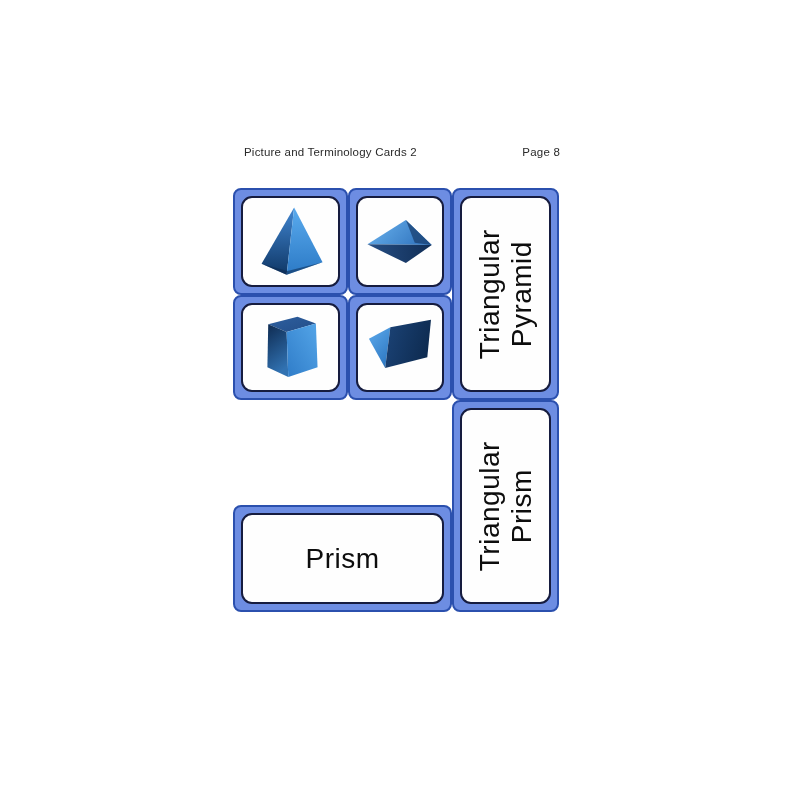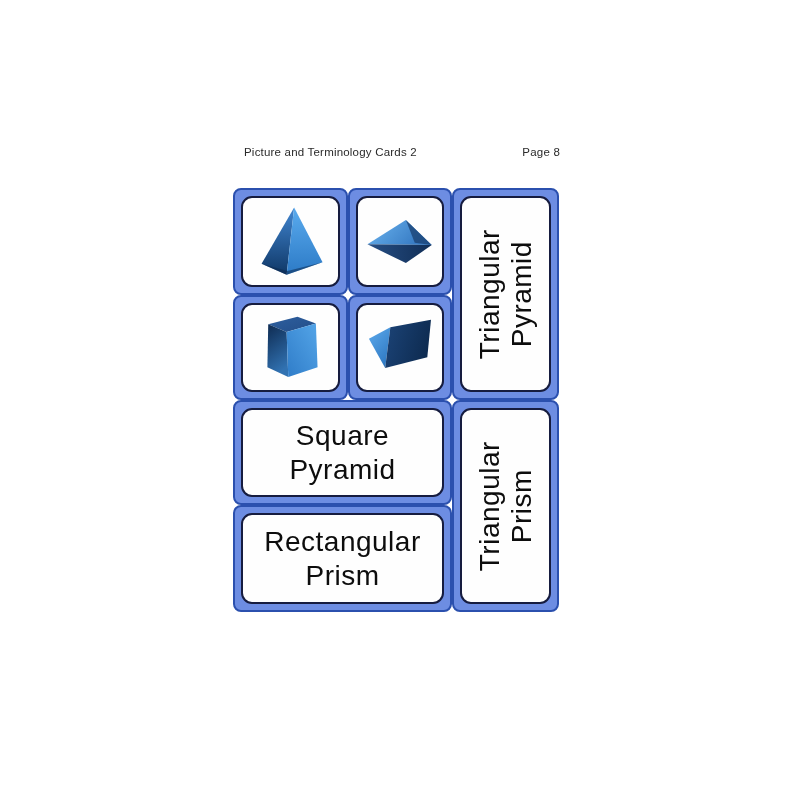--- a/index.html
+++ b/index.html
@@ -167,33 +167,24 @@
       <div class="inner">
         <div class="vwrap">
           <div class="vtext">
             <span>Triangular</span>
             <span>Pyramid</span>
           </div>
         </div>
       </div>
     </div>
 
-    <div class="card pos-r3">
+
+    <div class="card pos-r4">
       <div class="inner">
         <div class="label-text">
-          <span>Square</span>
-          <span>Pyramid</span>
-        </div>
-      </div>
-    </div>
-
-    <div class="card pos-r4">
-      <div class="inner">
-        <div class="label-text">
-          <span>Rectangular</span>
           <span>Prism</span>
         </div>
       </div>
     </div>
 
     <div class="card pos-tall-bottom">
       <div class="inner">
         <div class="vwrap">
           <div class="vtext">
             <span>Triangular</span>

